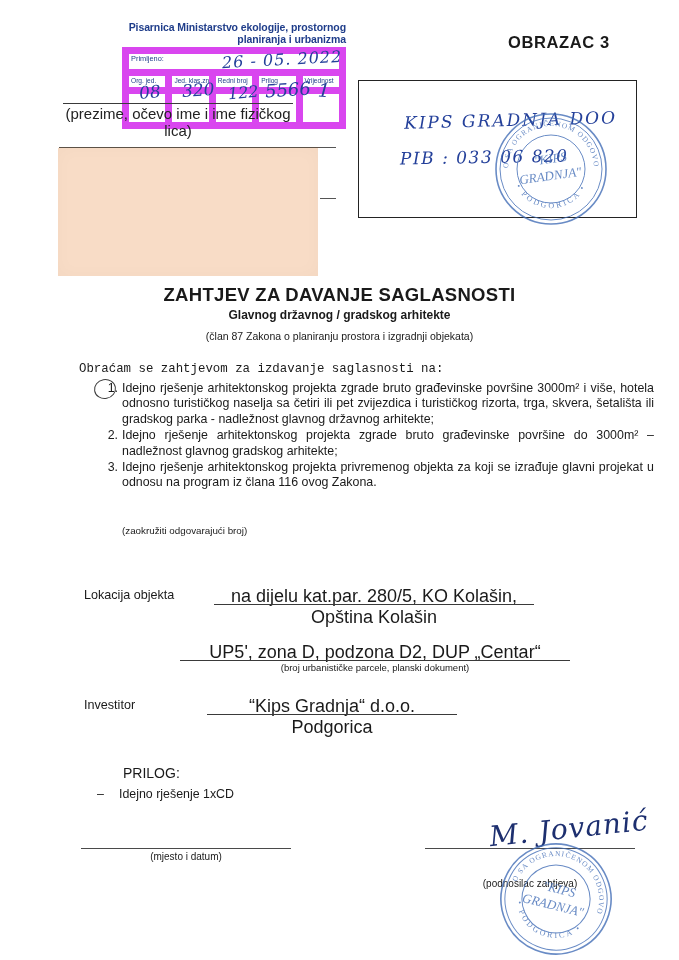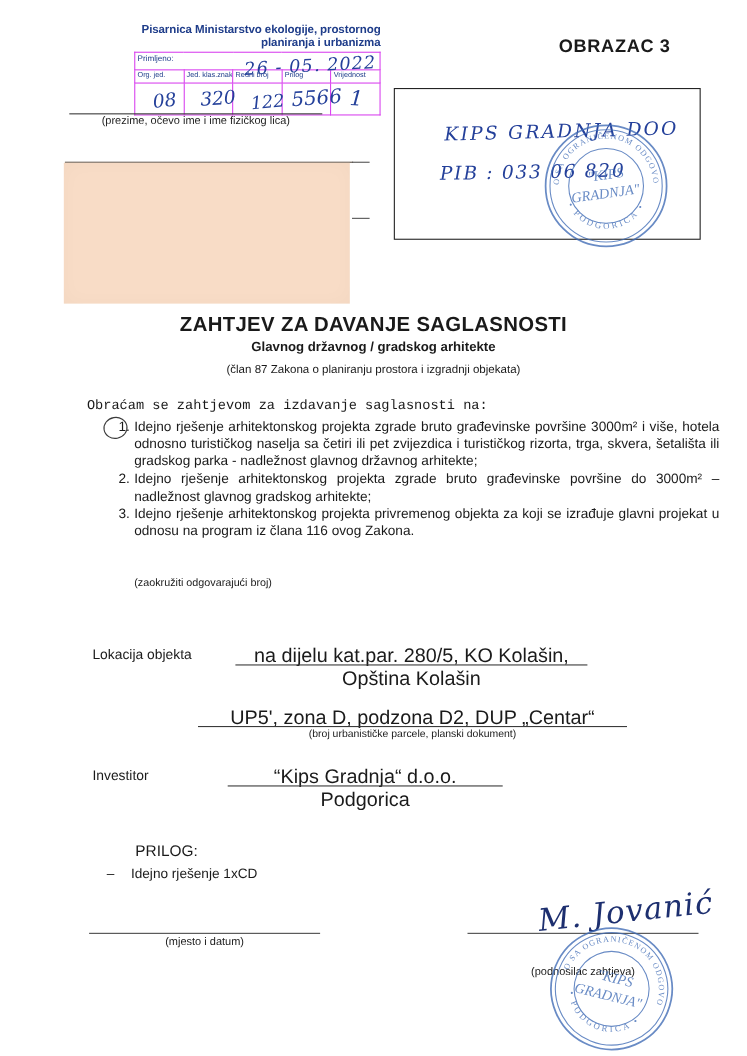--- a/index.html
+++ b/index.html
@@ -37,21 +37,21 @@
   }
   .pisarnica-title .l2 { display:block; }
   .ptable {
     margin-top: 2px;
     border: 1.6px solid #2b4ea2;
     border-collapse: collapse;
     width: 224px;
     table-layout: fixed;
   }
   .ptable td {
-    border: 1px solid #d946ef;
+    border: 7px solid #d946ef;
     font-size: 6.6px;
     padding: 1px 2px;
     vertical-align: top;
     line-height: 8px;
     height: 9px;
     overflow: hidden;
     white-space: nowrap;
     margin-top: 24px;
   }
   .ptable td.primljeno { height: 13px; font-size: 7.4px; }
@@ -92,21 +92,21 @@
     position: absolute;
     left: 63px; top: 103px;
     width: 230px; height: 1px;
     background: #3a3a3a;
   }
   .prezime-cap {
     position: absolute;
     left: 63px; top: 105px;
     width: 230px;
     text-align: center;
-    font-size: 10px;
+    font-size: 15px;
     color: #222;
   }
 
   
   .redaction {
     position: absolute;
     left: 58px; top: 148px;
     width: 260px; height: 128px;
     background: #f8dcc6;
     box-shadow: inset 0 0 18px rgba(0,0,0,0.025);

